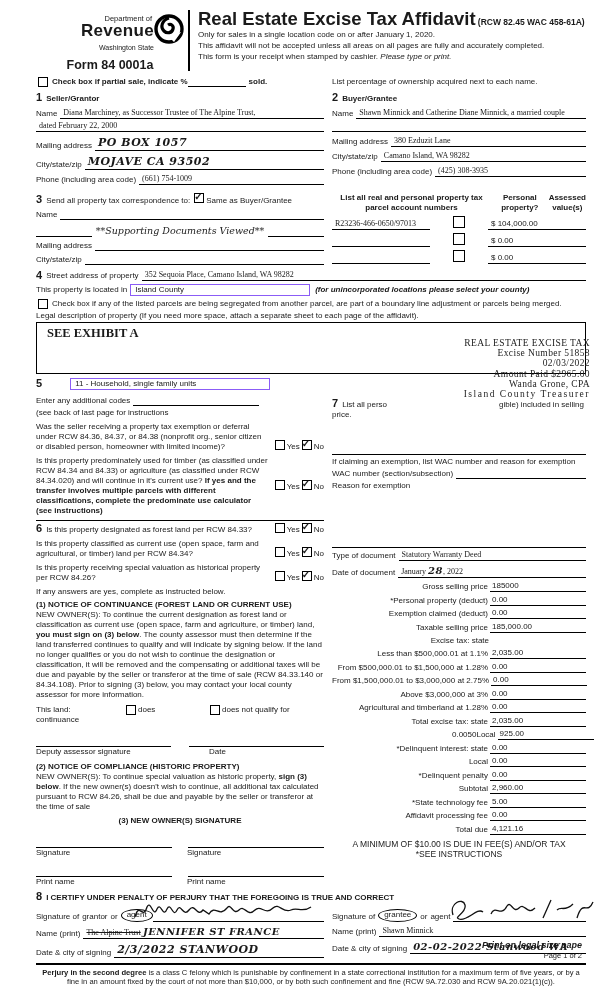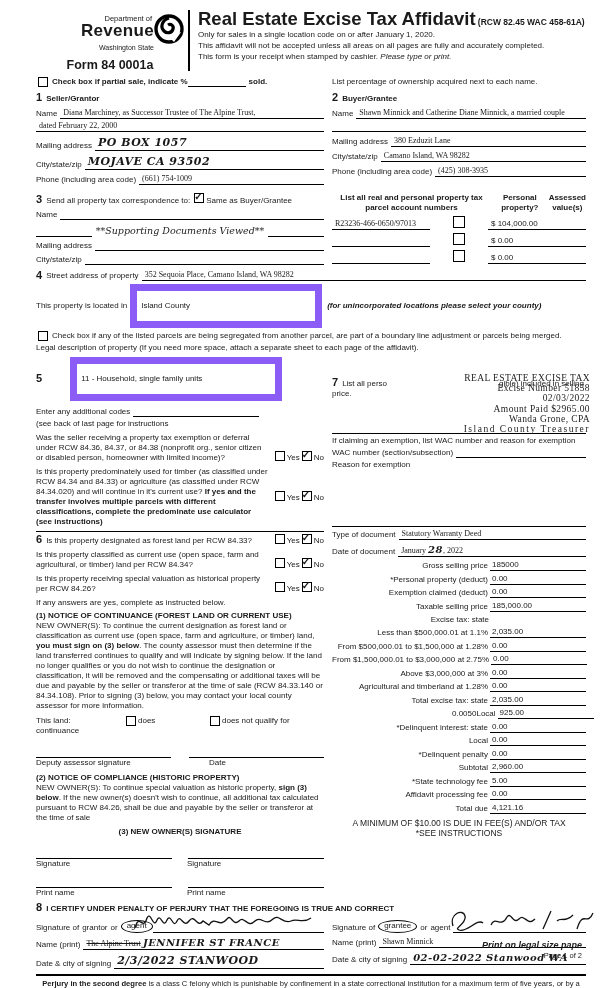--- a/index.html
+++ b/index.html
@@ -43,21 +43,21 @@
   .q .qt{flex:1;padding-right:4px}
   .q .yn{white-space:nowrap;align-self:flex-end}
   .q .ynm{white-space:nowrap;align-self:center}
   
   .mrow{display:flex;align-items:flex-end;margin-top:2.5px}
   .mlabel{margin-left:auto;white-space:nowrap;padding-right:2px}
   .mline{width:92px;flex:none;border-bottom:1px solid #000;padding:0 2px}
   .mpre{flex:none;margin-left:120px}
   .mhdr{text-align:right;margin:3px 97px 0 0;font-weight:normal}
   .sep{border-top:1px solid #000;margin:4px 0 2px}
-  .codebox{display:inline-block;border:7px solid #8b5cf6;padding:10px 4px;min-width:170px}
+  .codebox{display:inline-block;border:1px solid #8b5cf6;padding:0 4px;min-width:170px}
   .legal-box{border:1.8px solid #000;height:44px;padding:3px 10px;margin-top:1px}
   .exhibit{font-family:"Liberation Serif",serif;font-weight:bold;font-size:12.5px}
   .excise-stamp{position:absolute;left:292px;top:16px;width:262px;text-align:right;color:#222;font-family:"Liberation Serif",serif;font-size:9.5px;line-height:10.3px;letter-spacing:.4px;z-index:5;pointer-events:none}
   .stampgap{display:inline-block;width:112px}
   .sdv{font-family:"DejaVu Serif",serif;font-style:italic;font-size:9.5px;white-space:nowrap;padding:0 4px}
   .circle{border:1.2px solid #000;border-radius:50%;padding:0 5px 1px}
   .strike{text-decoration:line-through}
   .sig-svg{position:absolute;pointer-events:none}
   .minnote{text-align:center;font-weight:normal;font-size:8.5px;margin-top:4px}
   .perjury{font-size:7.6px;text-align:center;margin-top:3px}
@@ -230,20 +230,23 @@
       <span class="b i" style="padding-left:5px">(for unincorporated locations please select your county)</span>
     </div>
     <div class="row" style="margin-top:3px;align-items:flex-start">
       <span class="cb"></span>
       <span style="padding-left:2px">Check box if any of the listed parcels are being segregated from another parcel, are part of a boundary line adjustment or parcels being merged.</span>
     </div>
     <div style="margin-top:2px">Legal description of property (If you need more space, attach a separate sheet to each page of the affidavit).</div>
   </div>
 
   <div style="position:relative">
+    <div class="legal-box">
+      <span class="exhibit">SEE EXHIBIT A</span>
+    </div>
     <div class="excise-stamp">
       <div>REAL ESTATE EXCISE TAX</div>
       <div>Excise Number 51858</div>
       <div>02/03/2022</div>
       <div>Amount Paid $2965.00</div>
       <div>Wanda Grone, CPA</div>
       <div style="letter-spacing:1.5px">Island County Treasurer</div>
     </div>
 
     <div class="cols" style="margin-top:4px">

